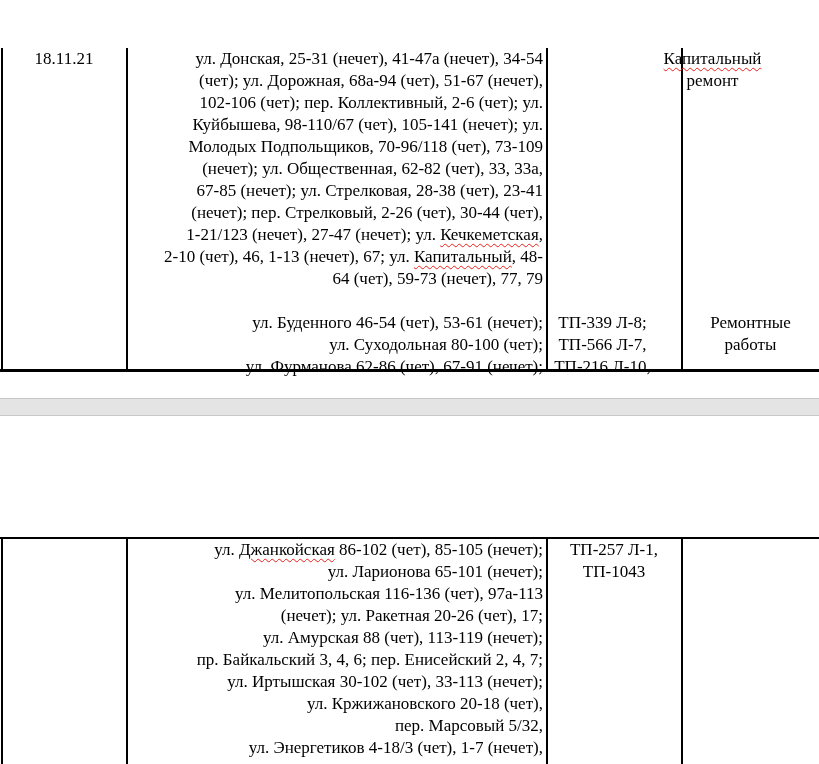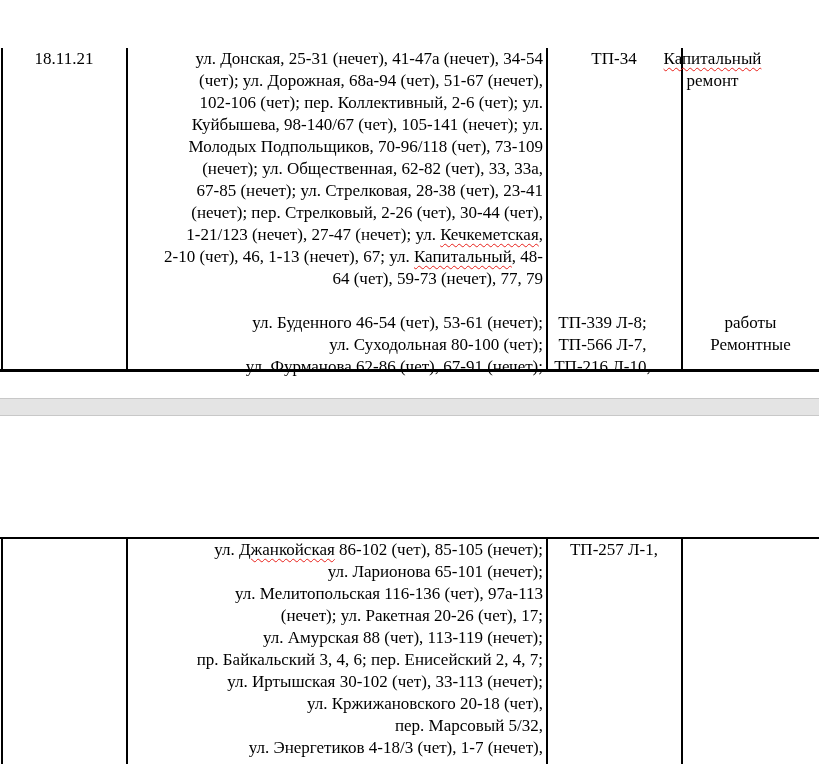--- a/index.html
+++ b/index.html
@@ -44,57 +44,54 @@
 
     <div class="cellblock center" style="left:2px;top:0;width:124px">
       <div class="tline">18.11.21</div>
     </div>
 
     <div class="cellblock" style="left:133px;top:0;width:410px">
       <div>
           <div class="tline">ул. Донская, 25-31 (нечет), 41-47а (нечет), 34-54</div>
           <div class="tline">(чет); ул. Дорожная, 68а-94 (чет), 51-67 (нечет),</div>
           <div class="tline">102-106 (чет); пер. Коллективный, 2-6 (чет); ул.</div>
-          <div class="tline">Куйбышева, 98-140/67 (чет), 105-141 (нечет); ул.</div>
+          <div class="tline">Куйбышева, 98-110/67 (чет), 105-141 (нечет); ул.</div>
           <div class="tline">Молодых Подпольщиков, 70-96/118 (чет), 73-109</div>
           <div class="tline">(нечет); ул. Общественная, 62-82 (чет), 33, 33а,</div>
           <div class="tline">67-85 (нечет); ул. Стрелковая, 28-38 (чет), 23-41</div>
           <div class="tline">(нечет); пер. Стрелковый, 2-26 (чет), 30-44 (чет),</div>
         </div>
       <div class="tline"><span>1-21/123 (нечет), 27-47 (нечет); ул. </span><span class="missp">Кечкеметская</span><span>,</span></div>
       <div class="tline"><span>2-10 (чет), 46, 1-13 (нечет), 67; ул. </span><span class="missp">Капитальный</span><span>, 48-</span></div>
       <div class="tline">64 (чет), 59-73 (нечет), 77, 79</div>
       <div class="tline"></div>
       <div>
           <div class="tline">ул. Буденного 46-54 (чет), 53-61 (нечет);</div>
           <div class="tline">ул. Суходольная 80-100 (чет);</div>
           <div class="tline">ул. Фурманова 62-86 (чет), 67-91 (нечет);</div>
         </div>
     </div>
 
-    <div class="cellblock center" style="left:547px;top:0;width:134px">
-      <div class="tline">ТП-34</div>
-    </div>
 
     <div class="cellblock center" style="left:547px;top:264px;width:111px">
       <div>
           <div class="tline">ТП-339 Л-8;</div>
           <div class="tline">ТП-566 Л-7,</div>
           <div class="tline">ТП-216 Л-10,</div>
         </div>
     </div>
 
     <div class="cellblock center" style="left:644px;top:0;width:137px">
       <div class="tline"><span class="missp">Капитальный</span></div>
       <div class="tline">ремонт</div>
     </div>
 
     <div class="cellblock center" style="left:682px;top:264px;width:137px">
+      <div class="tline">Ремонтные</div>
       <div class="tline">работы</div>
-      <div class="tline">Ремонтные</div>
     </div>
   </div>
 
   <div class="page-gap"></div>
 
   <div class="tbl t2">
     <div class="hline" style="top:0;height:2px"></div>
     <div class="vline" style="left:1px"></div>
     <div class="vline" style="left:126px"></div>
     <div class="vline" style="left:546px"></div>
@@ -113,19 +110,20 @@
           <div class="tline">ул. Иртышская 30-102 (чет), 33-113 (нечет);</div>
           <div class="tline">ул. Кржижановского 20-18 (чет),</div>
           <div class="tline">пер. Марсовый 5/32,</div>
           <div class="tline">ул. Энергетиков 4-18/3 (чет), 1-7 (нечет),</div>
         </div>
     </div>
 
     <div class="cellblock center" style="left:547px;top:2px;width:134px">
       <div>
           <div class="tline">ТП-257 Л-1,</div>
+          <div class="tline">ТП-1043</div>
         </div>
     </div>
 
     <div class="cellblock" style="left:682px;top:2px;width:137px"></div>
   </div>
 
 </div>
 
 </body></html>

